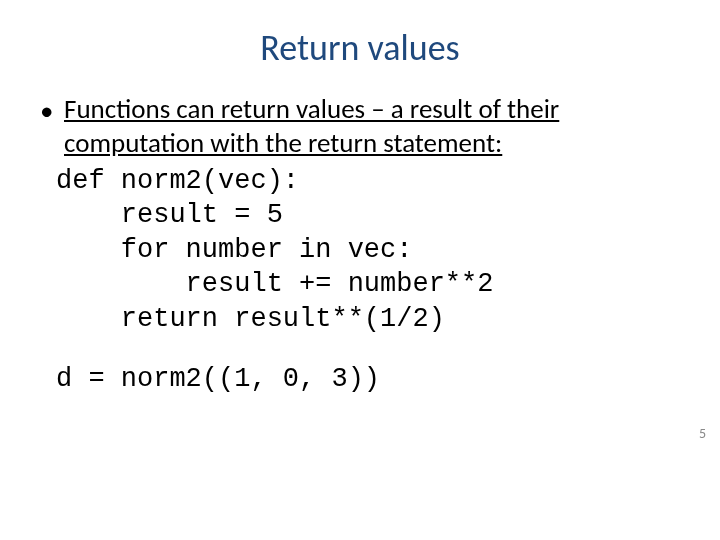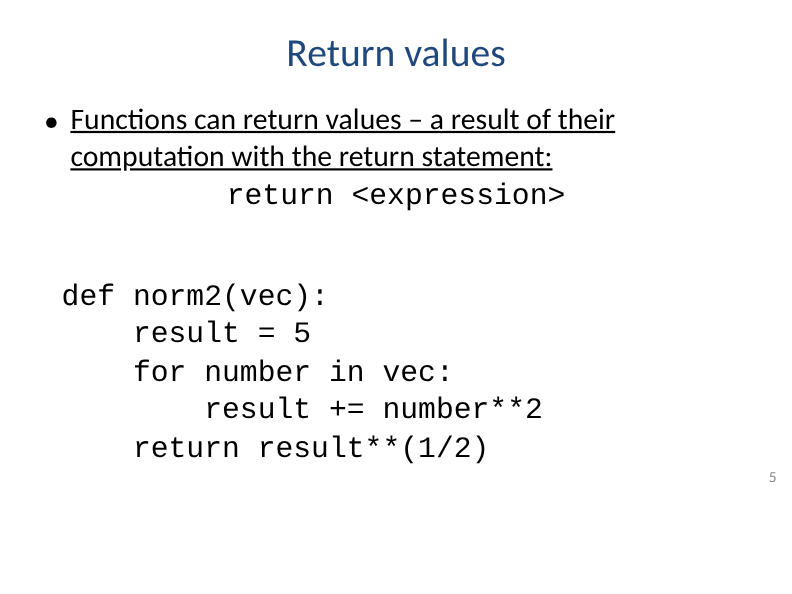--- a/index.html
+++ b/index.html
@@ -76,24 +76,24 @@
 
 <div class="slide">
 
   <div class="title">Return values</div>
 
   <div class="bullet-row">
     <div class="bullet-dot">•</div>
     <div class="bullet-text">Functions can return values – a result of their computation with the return statement:</div>
   </div>
 
-  <div class="syntax-line">return &lt;expression&gt;</div>
 
   <div class="code-block">def norm2(vec):
     result = 5
     for number in vec:
         result += number**2
     return result**(1/2)</div>
 
+  <div class="call-line">d = norm2((1, 0, 3))</div>
 
   <div class="page-number">5</div>
 
 </div>
 
 </body></html>

